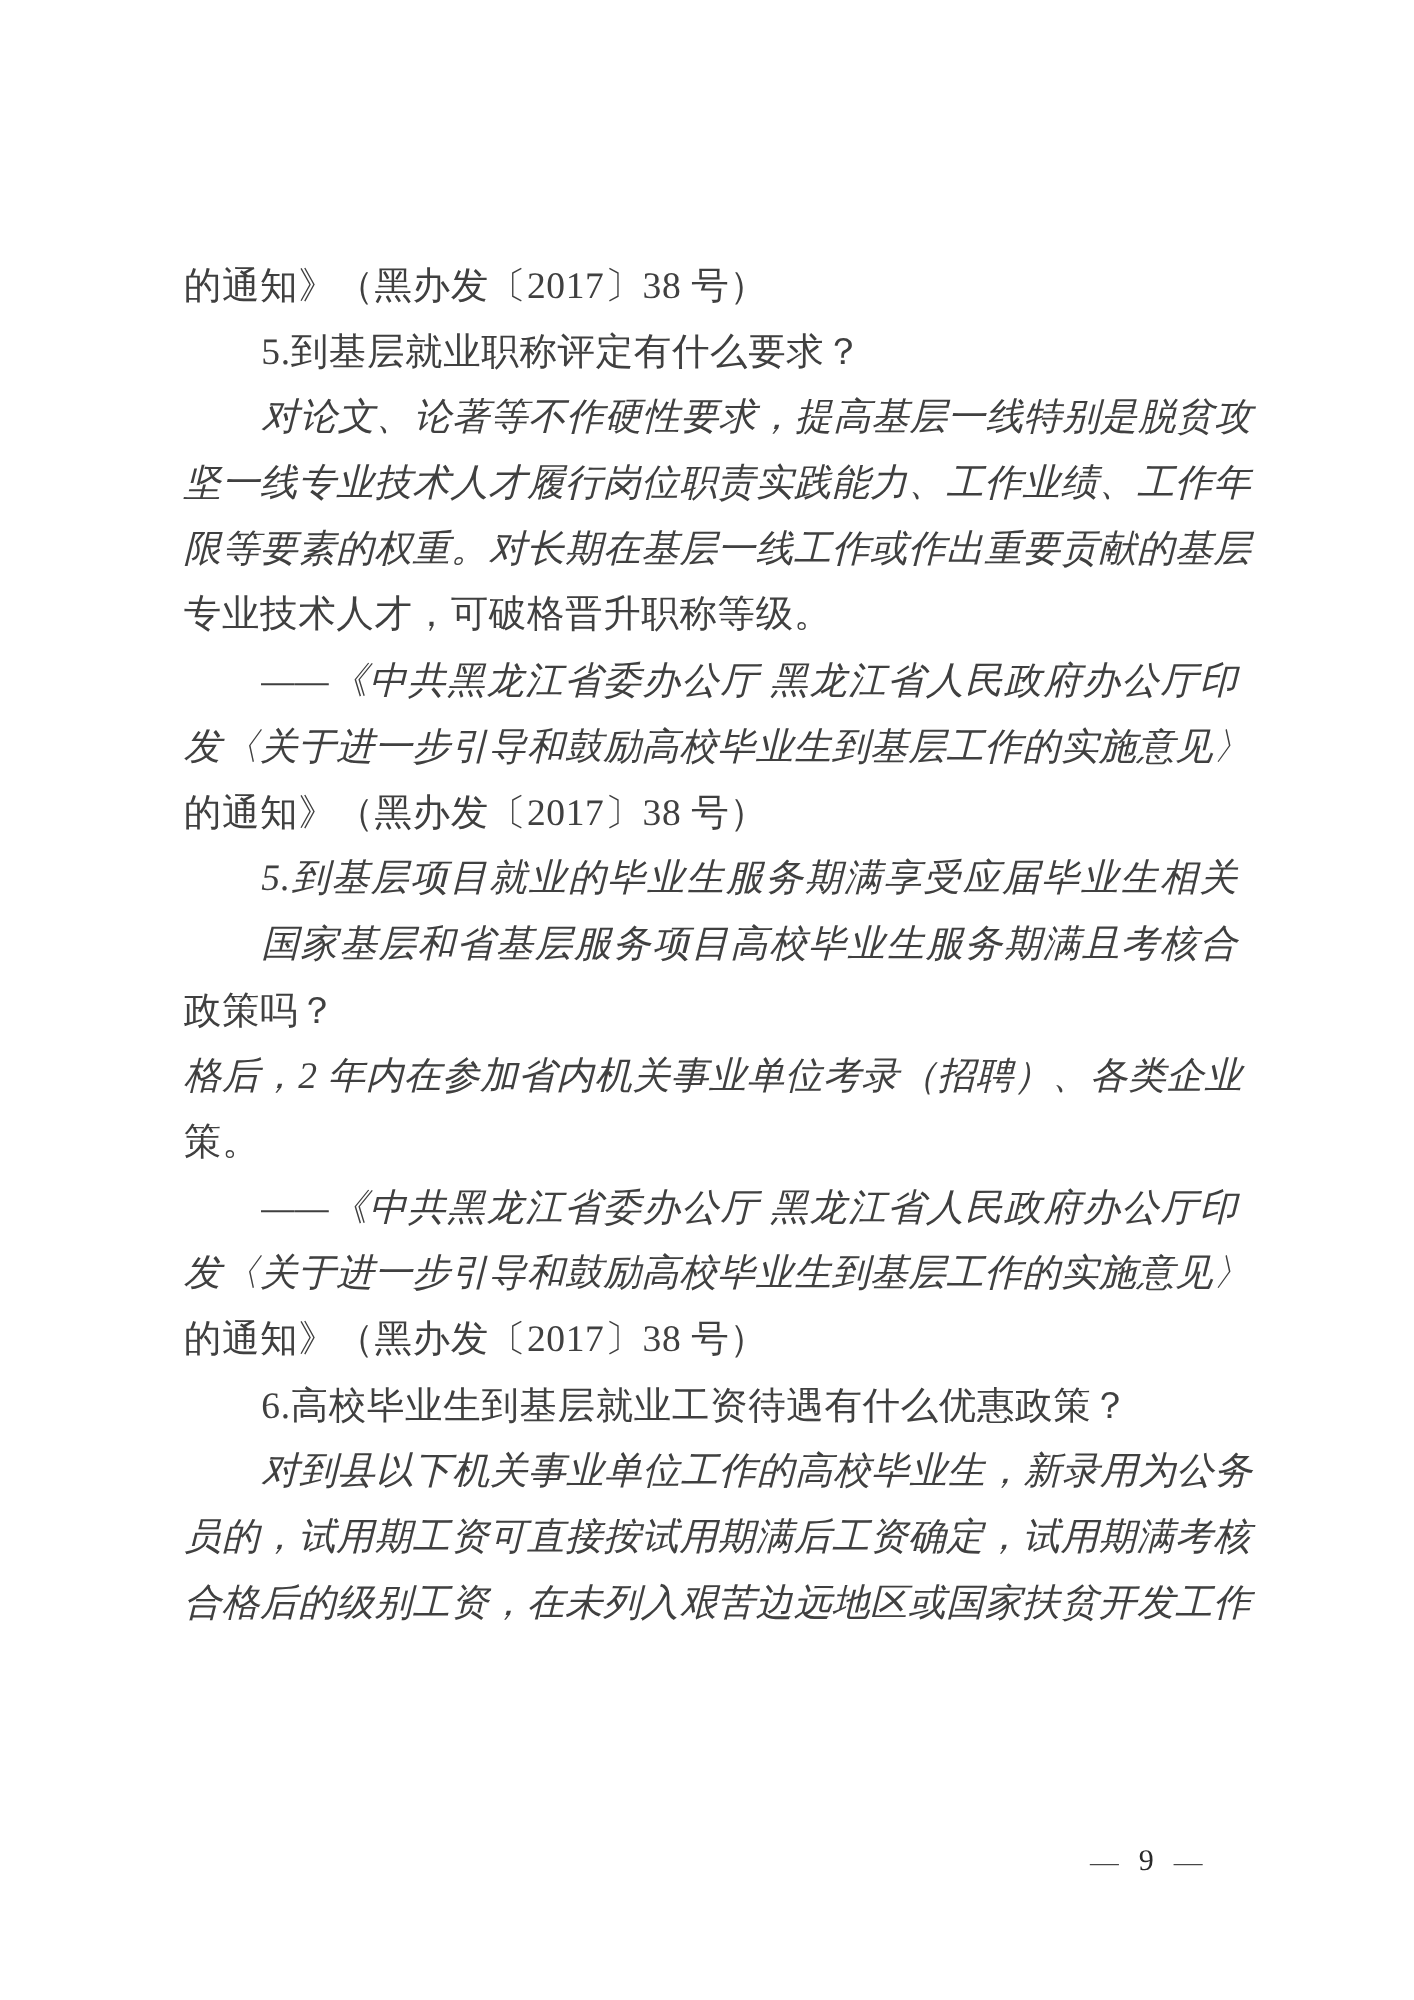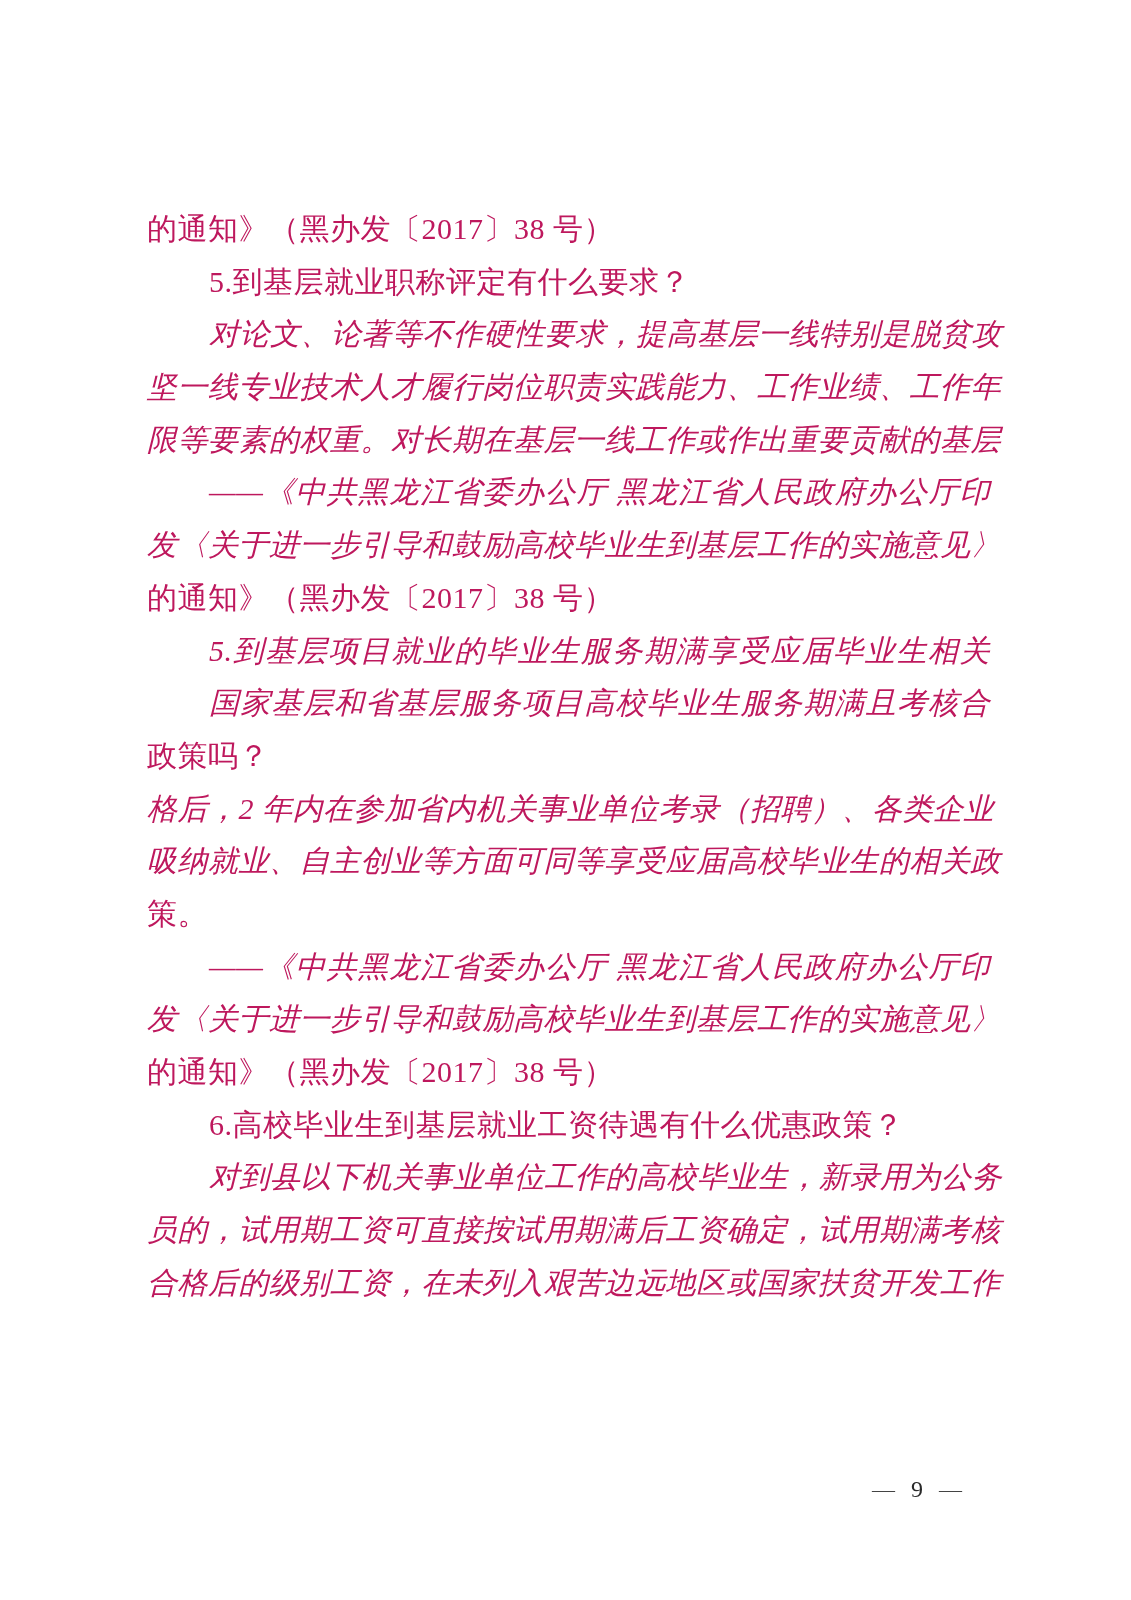--- a/index.html
+++ b/index.html
@@ -22,21 +22,21 @@
   .doc-body {
     position: absolute;
     left: 147px;
     top: 203px;
     width: 843px;
   }
   .line {
     height: 52.7px;
     line-height: 52.7px;
     font-size: 30px;
-    color: #be185d;
+    color: #404040;
     white-space: nowrap;
     letter-spacing: 0.5px;
   }
   .line.indent {
     padding-left: 62px;
   }
   .line.justify {
     text-align: justify;
     text-align-last: justify;
     font-style: italic;
@@ -64,28 +64,28 @@
 <body>
 
 <div class="page">
 
   <div class="doc-body">
       <div class="line">的通知》（黑办发〔2017〕38 号）</div>
       <div class="line indent">5.到基层就业职称评定有什么要求？</div>
       <div class="line indent justify">对论文、论著等不作硬性要求，提高基层一线特别是脱贫攻</div>
       <div class="line justify">坚一线专业技术人才履行岗位职责实践能力、工作业绩、工作年</div>
       <div class="line justify">限等要素的权重。对长期在基层一线工作或作出重要贡献的基层</div>
+      <div class="line">专业技术人才，可破格晋升职称等级。</div>
       <div class="line indent justify">——《中共黑龙江省委办公厅  黑龙江省人民政府办公厅印</div>
       <div class="line justify">发〈关于进一步引导和鼓励高校毕业生到基层工作的实施意见〉</div>
       <div class="line">的通知》（黑办发〔2017〕38 号）</div>
       <div class="line indent justify">5.到基层项目就业的毕业生服务期满享受应届毕业生相关</div>
       <div class="line indent justify">国家基层和省基层服务项目高校毕业生服务期满且考核合</div>
       <div class="line">政策吗？</div>
       <div class="line justify">格后，2 年内在参加省内机关事业单位考录（招聘）、各类企业</div>
-      <div class="line justify">吸纳就业、自主创业等方面可同等享受应届高校毕业生的相关政</div>
       <div class="line">策。</div>
       <div class="line indent justify">——《中共黑龙江省委办公厅  黑龙江省人民政府办公厅印</div>
       <div class="line justify">发〈关于进一步引导和鼓励高校毕业生到基层工作的实施意见〉</div>
       <div class="line">的通知》（黑办发〔2017〕38 号）</div>
       <div class="line indent">6.高校毕业生到基层就业工资待遇有什么优惠政策？</div>
       <div class="line indent justify">对到县以下机关事业单位工作的高校毕业生，新录用为公务</div>
       <div class="line justify">员的，试用期工资可直接按试用期满后工资确定，试用期满考核</div>
       <div class="line justify">合格后的级别工资，在未列入艰苦边远地区或国家扶贫开发工作</div>
     </div>
 

